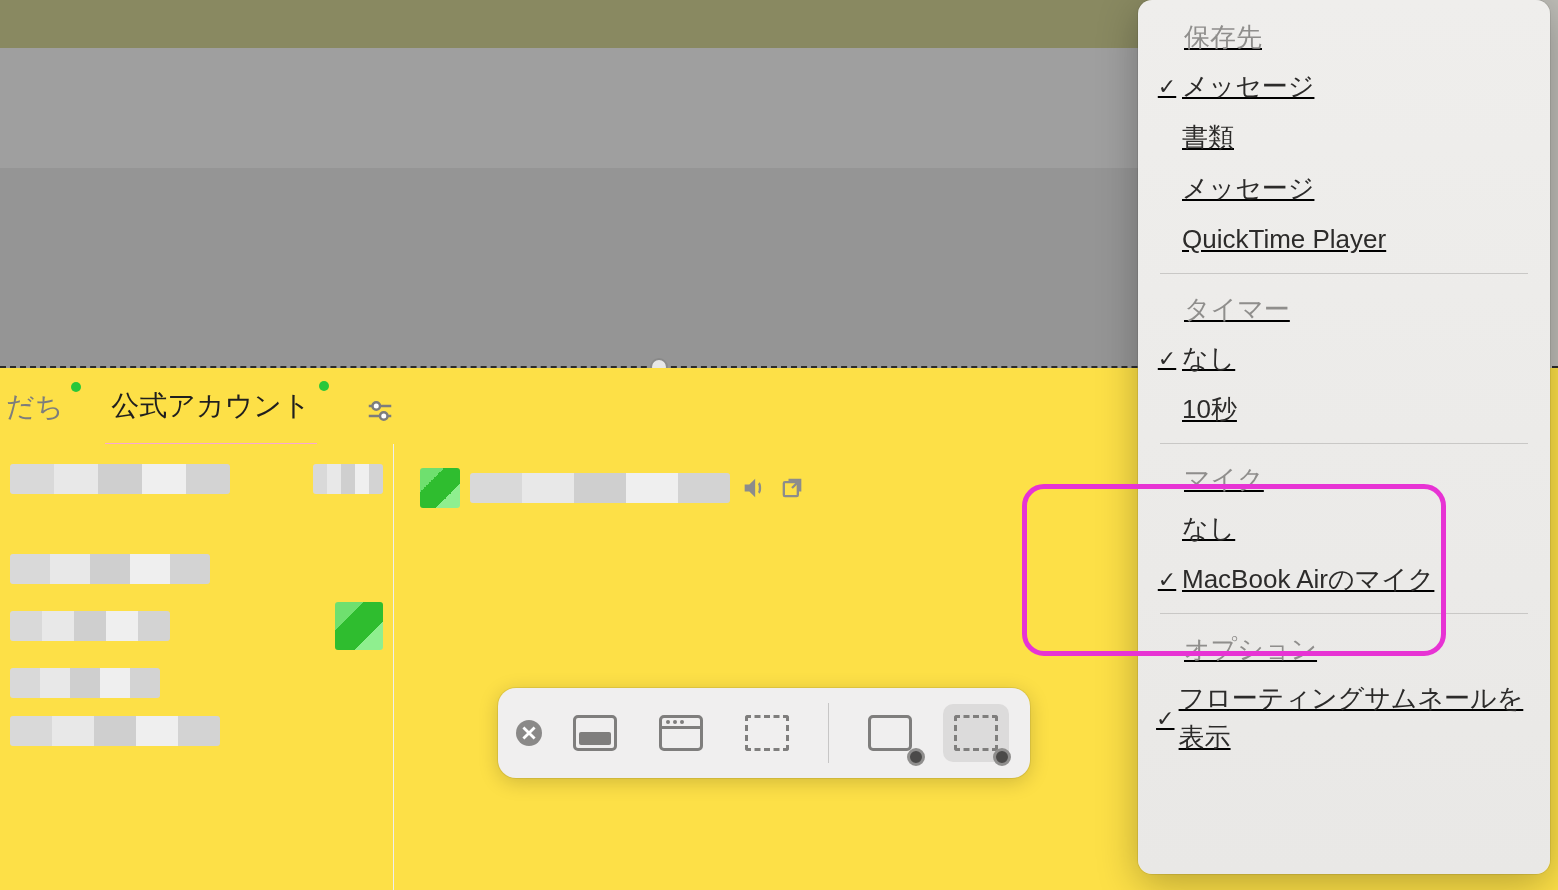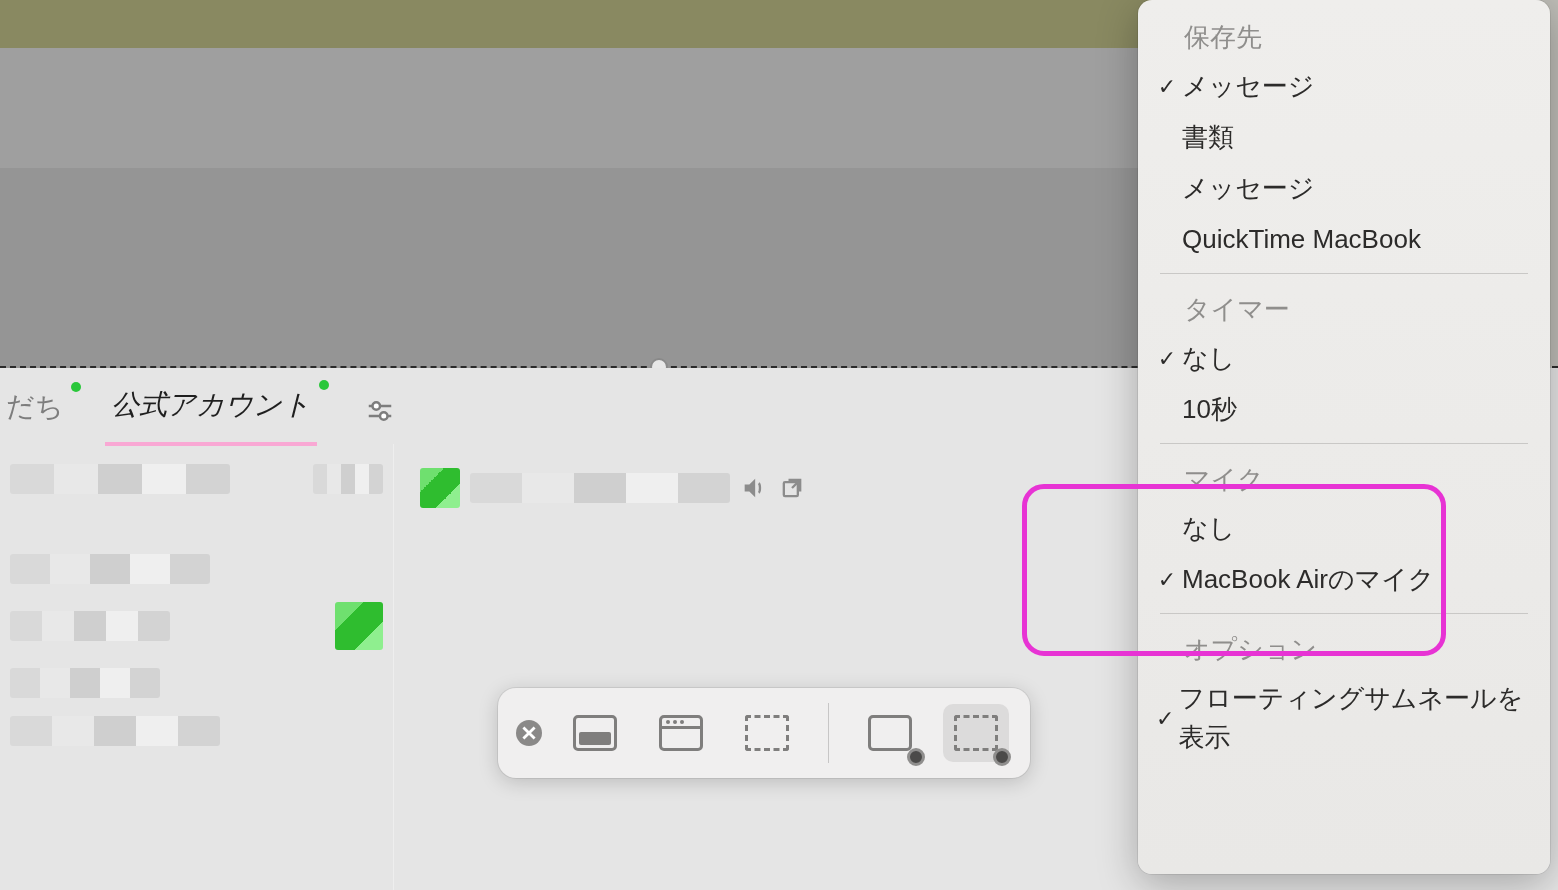--- a/index.html
+++ b/index.html
@@ -20,32 +20,32 @@
     border-bottom: 2px dashed #2b2b2b;
     pointer-events:none;
   }
   .sel-handle {
     position:absolute; left:650px; top:358px; width:18px; height:18px;
     border-radius:50%; background:#e7e7e7; border:2px solid #8a8a8a;
   }
 
   
   .app {
-    position:absolute; left:0; top:368px; right:0; bottom:0; background:#e5e5e5;
+    position:absolute; left:0; top:368px; right:0; bottom:0; background:#fde047;
   }
 
   .tabs {
     display:flex; align-items:center; gap:36px; padding:10px 10px 0 0;
     height:76px; border-bottom:1px solid transparent;
   }
   .tab {
     position:relative; font-size:28px; color:#7d7d7d; padding:10px 6px 18px 6px;
     cursor:pointer;
   }
-  .tab.active { color:#1f1f1f; border-bottom:4px solid #f9a8d4;font-style:italic; }
+  .tab.active { color:#1f1f1f; border-bottom:1px solid #f9a8d4; }
   .tab .dot {
     position:absolute; width:10px; height:10px; border-radius:50%; background:#29c73a;
     top:4px; right:-12px;
   }
   .settings-icn { display:flex; align-items:center; margin-left:12px; color:#7d7d7d; }
 
   .body-cols { display:flex; height:calc(100% - 76px); }
   .col-left { width:394px; border-right:1px solid #eee; padding:20px 10px; }
   .col-right { flex:1; padding:24px 26px; }
   .blurred-row { display:flex; align-items:center; gap:10px; margin-bottom:18px; }
@@ -101,20 +101,21 @@
   }
 
   
   .options-panel {
     position:absolute; right:8px; top:0; width:412px; height:874px;
     background: linear-gradient(180deg,#efeeec 0%, #e9e8e6 100%);
     border-radius:14px;
     box-shadow: 0 10px 40px rgba(0,0,0,.28), 0 0 0 1px rgba(0,0,0,.08);
     padding:10px 0 8px 0;
     overflow:hidden;
+    text-decoration:underline;
   }
   .opt-section-label {
     color:#8f8e8c; font-size:26px; padding:10px 26px 6px 46px; font-weight:400;
   }
   .opt-item {
     display:flex; align-items:center; font-size:26px; color:#2c2b2a;
     padding:6px 20px 6px 14px; cursor:pointer; line-height:1.5;
   }
   .chk {
     width:30px; display:inline-flex; justify-content:center; color:#2c2b2a; font-size:22px;
@@ -243,21 +244,21 @@
   <div class="opt-item">
     <span class="chk"></span>
     <span>書類</span>
   </div>
   <div class="opt-item">
     <span class="chk"></span>
     <span>メッセージ</span>
   </div>
   <div class="opt-item">
     <span class="chk"></span>
-    <span>QuickTime MacBook</span>
+    <span>QuickTime Player</span>
   </div>
 
   <div class="opt-sep"></div>
 
   <div class="opt-section-label">タイマー</div>
   <div class="opt-item">
     <span class="chk">✓</span>
     <span>なし</span>
   </div>
   <div class="opt-item">

